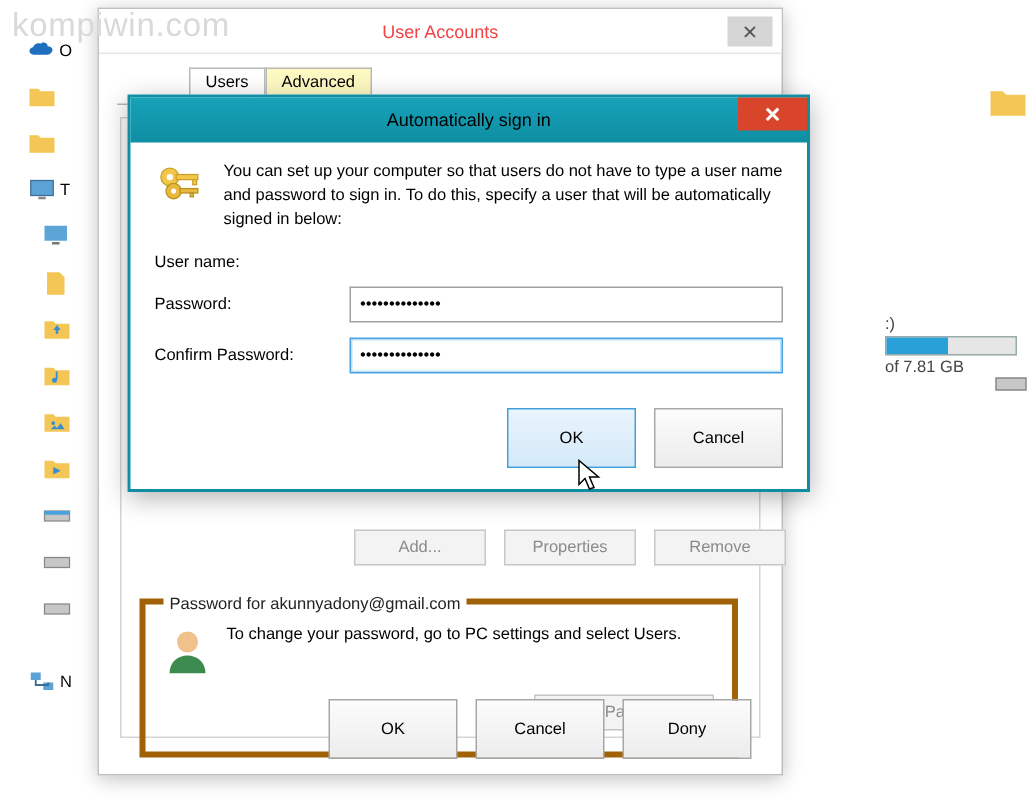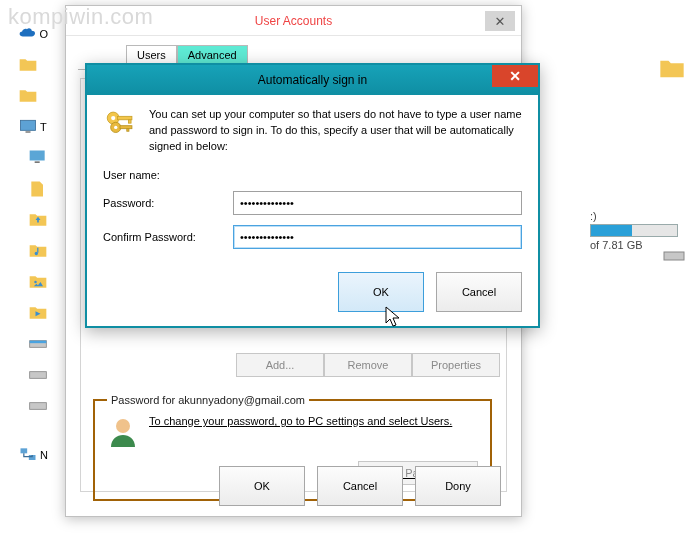--- a/index.html
+++ b/index.html
@@ -71,51 +71,50 @@
   border: 1px solid #b9b9b9;
   border-bottom: none;
   padding: 3px 10px;
   font-size: 11px;
   background: #fff;
   margin-right: 0;
   position: relative;
   top: 1px;
 }
 .ua-tab.active { background:#fff; border-bottom:6px solid #ec4899;margin-left:48px; }
-.ua-tab:not(.active){ background:#5eead4;}
+.ua-tab:not(.active){ background:#fef9c3;}
 .ua-body {
   padding: 8px 14px;
   height: calc(100% - 80px);
   position: relative;
 }
 .ua-inner {
   border:1px solid #d4d4d4;
   height: 100%;
   padding: 8px 10px;
   position: relative;
 }
 .ua-user-btns {
   position:absolute;
   left: 155px; top: 274px;
-  display:flex; 
+  display:flex; gap: 12px;
 }
 .btn-disabled {
   width: 88px; height: 24px;
   border: 1px solid #c7c7c7;
   background: #f3f3f3;
   color: #8a8a8a;
   font-size: 11px;
   display:flex;align-items:center;justify-content:center;
 }
 .ua-pwgroup {
   position:absolute;
   left: 12px; right: 14px; top: 320px;
-  border:2px solid #a16207;
+  border:4px solid #a16207;
   padding:10px 12px 14px;
-  text-decoration:underline;
 }
 .ua-pwgroup .legend { font-size:11px; position:relative; top:-18px; background:#fff; padding:0 4px; display:inline-block; color:#222;}
 .ua-pwgroup .row { display:flex; gap:10px; align-items:flex-start; margin-top:-10px;}
 .ua-pwgroup .user-icon { width:32px;height:32px; }
 .ua-pwgroup .text { font-size:11px; color:#000; }
 .ua-pwgroup .reset { margin-top:14px; display:flex; justify-content:flex-end;}
 .ua-footer {
   position:absolute;
   bottom: 10px; right: 20px;
   display:flex; gap:12px;
@@ -316,22 +315,22 @@
   </div>
   <div class="ua-tabs">
     <div class="ua-tab active">Users</div>
     <div class="ua-tab">Advanced</div>
   </div>
   <div class="ua-body">
     <div class="ua-inner">
 
       <div class="ua-user-btns">
         <div class="btn-disabled">Add...</div>
+        <div class="btn-disabled">Properties</div>
         <div class="btn-disabled">Remove</div>
-        <div class="btn-disabled">Properties</div>
       </div>
 
       <div class="ua-pwgroup">
         <span class="legend">Password for akunnyadony@gmail.com</span>
         <div class="row">
           <svg class="user-icon" viewBox="0 0 32 32">
             <circle cx="16" cy="11" r="7" fill="#f0c28b"></circle>
             <path d="M4 32c0-8 6-12 12-12s12 4 12 12z" fill="#3c8a4d"></path>
           </svg>
           <div class="text">To change your password, go to PC settings and select Users.</div>

